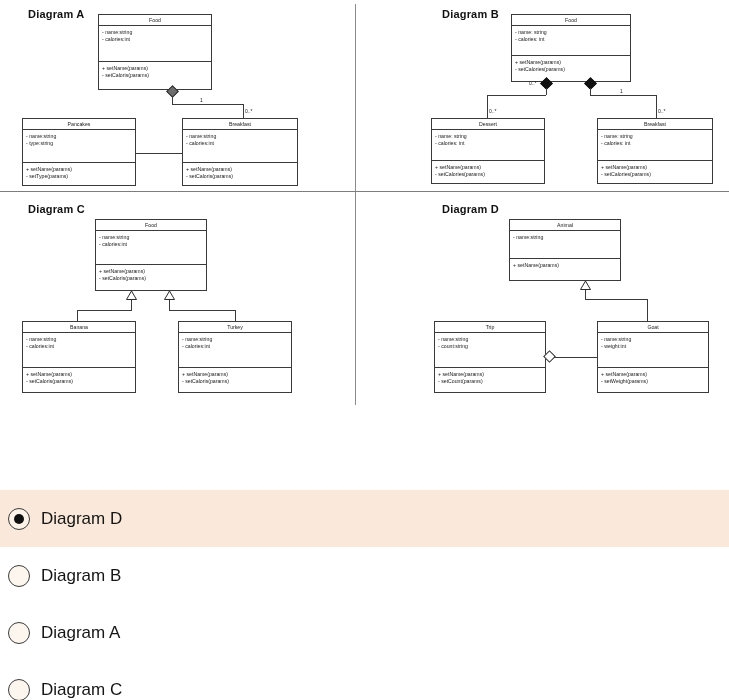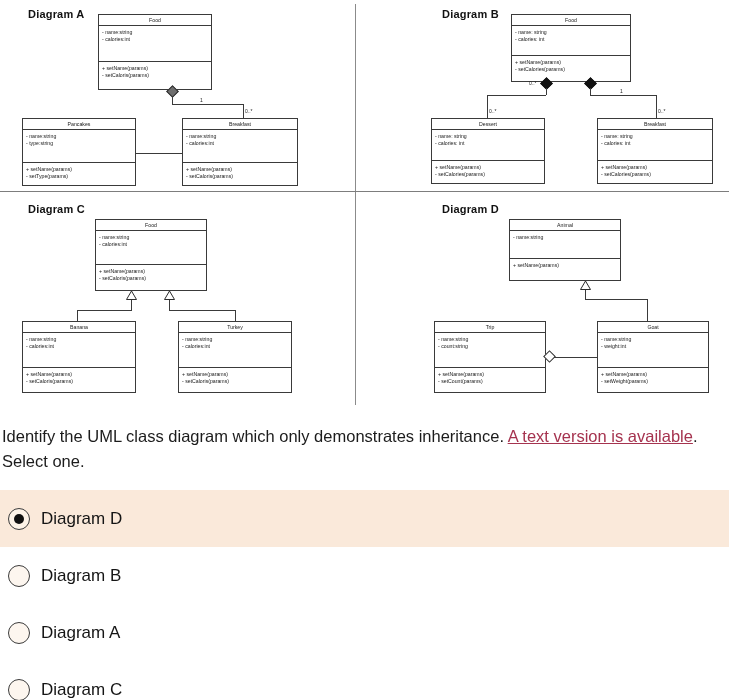--- a/index.html
+++ b/index.html
@@ -272,21 +272,20 @@
         <div class="row">- name:string</div>
         <div class="row">- weight:int</div>
       </div>
       <div class="ops">
         <div class="row">+ setName(params)</div>
         <div class="row">- setWeight(params)</div>
       </div>
     </div>
   </div>
 
-  <div class="qtext"><span>Identify the UML class diagram which only demonstrates inheritance. </span><a class="qlink" href="#">A text version is available</a><span>. Select one.</span></div>
 
   <div class="options">
     <div class="opt selected">
       <span class="radio">
           <span class="dot"></span>
         </span>
       <span class="opt-label">Diagram D</span>
     </div>
     <div class="opt">
       <span class="radio"></span>

